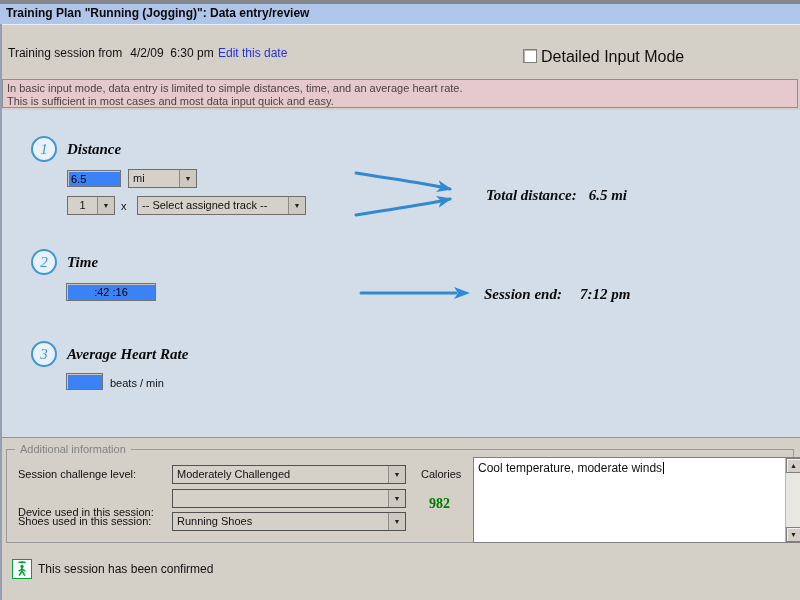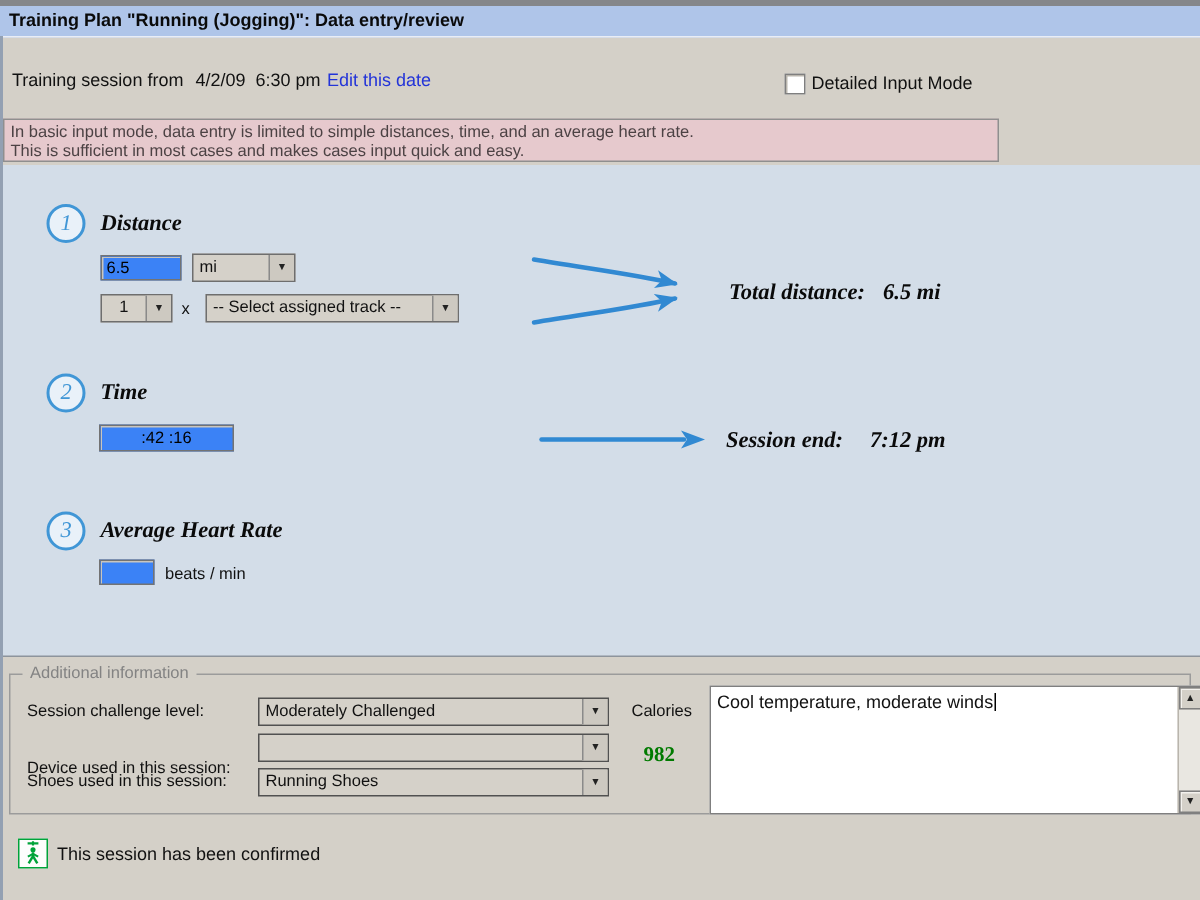--- a/index.html
+++ b/index.html
@@ -11,24 +11,24 @@
   
   .top-strip{left:0;top:0;width:800px;height:4px;background:#85878a;}
   .titlebar{left:0;top:4px;width:800px;height:20px;background:#afc5e9;border-bottom:1px solid #e9edf5;}
   .titlebar .t{position:absolute;left:6px;top:2px;font-size:12px;font-weight:bold;color:#0a0a0a;}
   .left-edge{left:0;top:24px;width:2px;height:576px;background:#93a0b2;}
 
   
   .sess{top:46px;font-size:12px;color:#111;white-space:pre;}
   .link{color:#2334d8;cursor:pointer;font-size:12px;}
   .checkbox{left:523px;top:49px;width:12px;height:12px;background:#fff;border:1px solid #7f7f7f;box-shadow:inset 1px 1px 0 #b9b5ad;}
-  .cb-label{left:541px;top:48px;font-size:12px;color:#111;}
-
-  
-  .notice{left:2px;top:79px;width:664px;height:29px;background:#e6c9cd;border:1px solid #8f8f8f;padding:2px 0 0 4px;box-sizing:border-box;}
+  .cb-label{left:541px;top:48px;font-size:16px;color:#111;}
+
+  
+  .notice{left:2px;top:79px;width:796px;height:29px;background:#e6c9cd;border:1px solid #8f8f8f;padding:2px 0 0 4px;box-sizing:border-box;}
   .notice div{font-size:11px;line-height:13px;color:#4c4244;}
 
   
   .panel{left:2px;top:110px;width:798px;height:327px;background:#d3dde8;border-bottom:1px solid #8d949c;}
 
   .numcircle{width:26px;height:26px;border:2px solid #4096d6;border-radius:50%;box-sizing:border-box;
     background:#e9f1f9;color:#4096d6;font-family:"Liberation Serif",serif;font-style:italic;font-size:15px;
     display:flex;align-items:center;justify-content:center;}
   .sec-head{font-family:"Liberation Serif",serif;font-weight:bold;font-style:italic;font-size:15px;color:#0a0a0a;}
   .result{font-family:"Liberation Serif",serif;font-weight:bold;font-style:italic;font-size:15px;color:#0a0a0a;white-space:nowrap;}
@@ -80,21 +80,21 @@
   </div>
   <div class="abs left-edge"></div>
 
   <div class="abs sess" style="left:8px;"><span>Training session from</span><span style="margin-left:8px;">4/2/09  6:30 pm</span></div>
   <span class="abs link" style="left:218px;top:46px;">Edit this date</span>
   <div class="abs checkbox"></div>
   <span class="abs cb-label">Detailed Input Mode</span>
 
   <div class="abs notice">
     <div>In basic input mode, data entry is limited to simple distances, time, and an average heart rate.</div>
-    <div>This is sufficient in most cases and makes cases input quick and easy.</div>
+    <div>This is sufficient in most cases and most data input quick and easy.</div>
   </div>
 
   <div class="abs panel"></div>
 
   <div class="abs numcircle" style="left:31px;top:136px;">
       <span>1</span>
     </div>
   <div class="abs sec-head" style="left:67px;top:141px;">Distance</div>
 
   <input class="abs tbox" style="left: 67px; top: 170px; width: 54px; height: 17px;" value="6.5">

